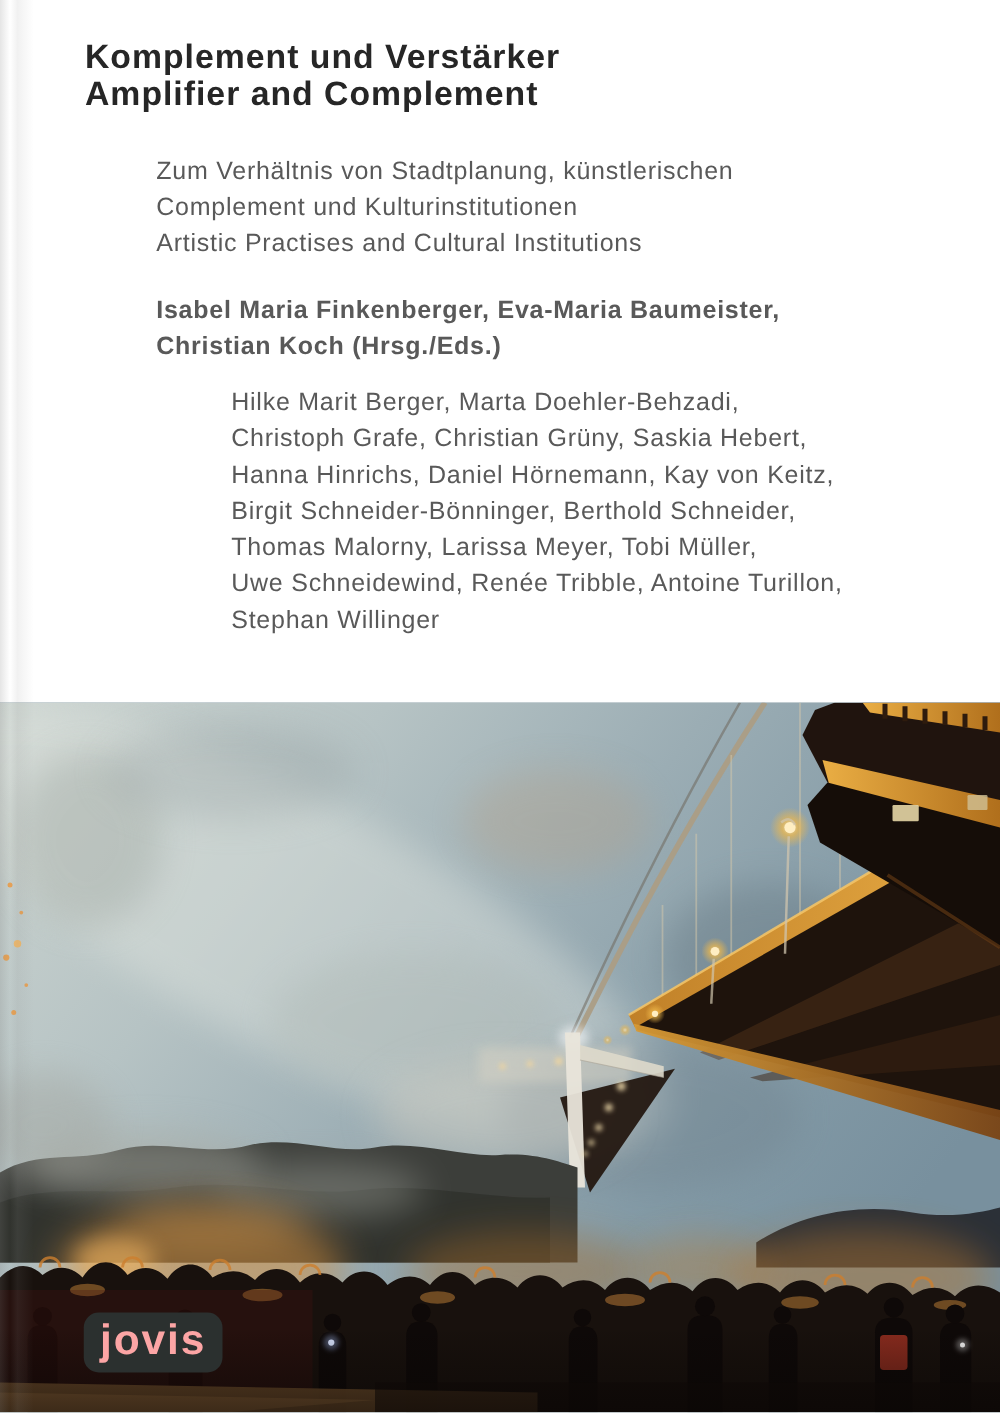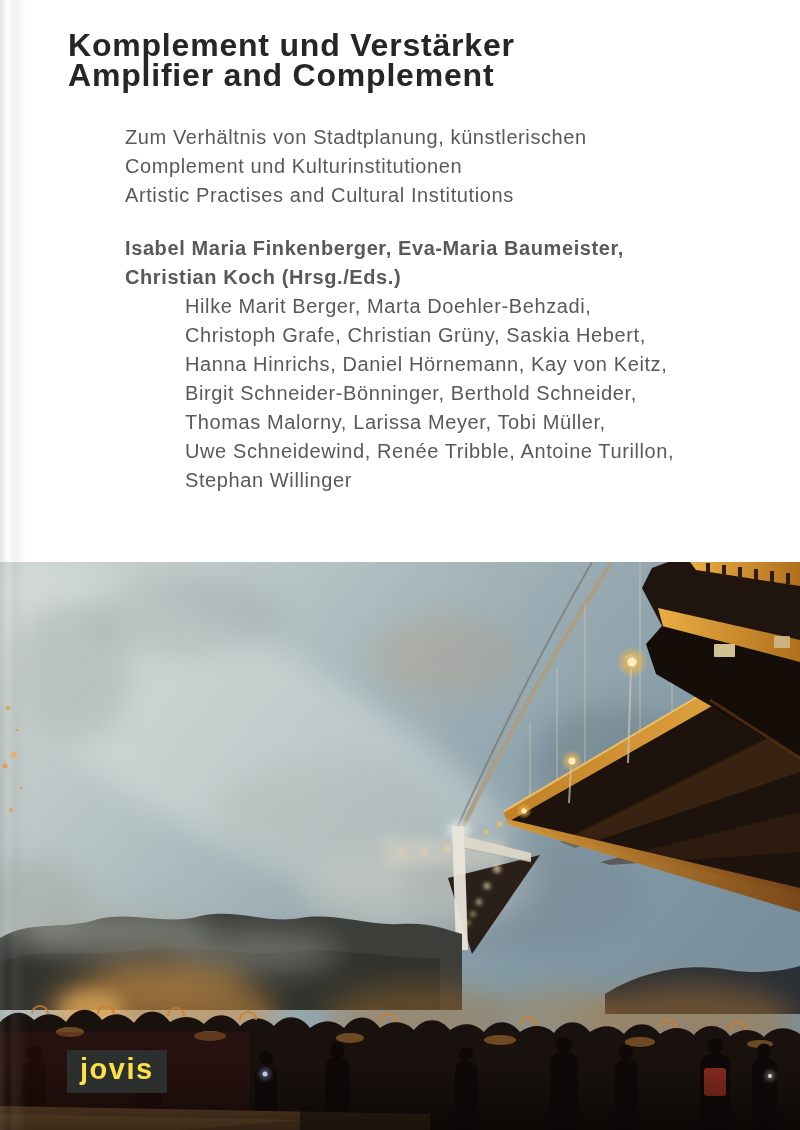--- a/index.html
+++ b/index.html
@@ -8,40 +8,41 @@
     width:800px;height:1130px;
     margin:0 auto;
     background:#ffffff;
     overflow:hidden;
     font-family:"Liberation Sans", sans-serif;
   }
   
   .titleblock{position:absolute;top:0;left:0;width:100%;}
   .title{
     margin:30px 0 0 68px;
-    font-size:32px;font-weight:700;letter-spacing:.8px;
+    font-size:27px;font-weight:700;letter-spacing:.8px;
     line-height:30px;color:#262626;
   }
   .bodytext{color:#595959;font-size:20px;letter-spacing:.6px;line-height:29px;font-weight:400;}
   .subtitle{margin:33px 0 0 125px;}
   .editors{margin:24px 0 0 125px;font-weight:bold;}
-  .contributors{margin:0 0 0 185px;}
+  .contributors{margin:16px 0 0 185px;}
   
   .photo{
     position:absolute;left:0;top:562px;width:800px;height:568px;
     overflow:hidden;background:#8fa3ac;
   }
   .photo svg{display:block;}
   
   .jovis{
     position:absolute;left:67px;top:1050px;
-    background:#2b302f;color:#fde047;
-    font-size:29px;font-weight:700;letter-spacing:1.5px;
+    background:#2b302f;color:#fca5a5;
+    font-size:34px;font-weight:700;letter-spacing:1.5px;
     line-height:1;padding:5px 13px 9px 13px;
     z-index:4;
+    border-radius:12px;
   }
   
   .spine-shade{
     position:absolute;left:0;top:0;bottom:0;width:30px;z-index:6;
     background:linear-gradient(to right,
       rgba(125,125,125,.20) 0px,
       rgba(255,255,255,0) 8px,
       rgba(140,140,140,.12) 14px,
       rgba(255,255,255,0) 27px);
     pointer-events:none;

